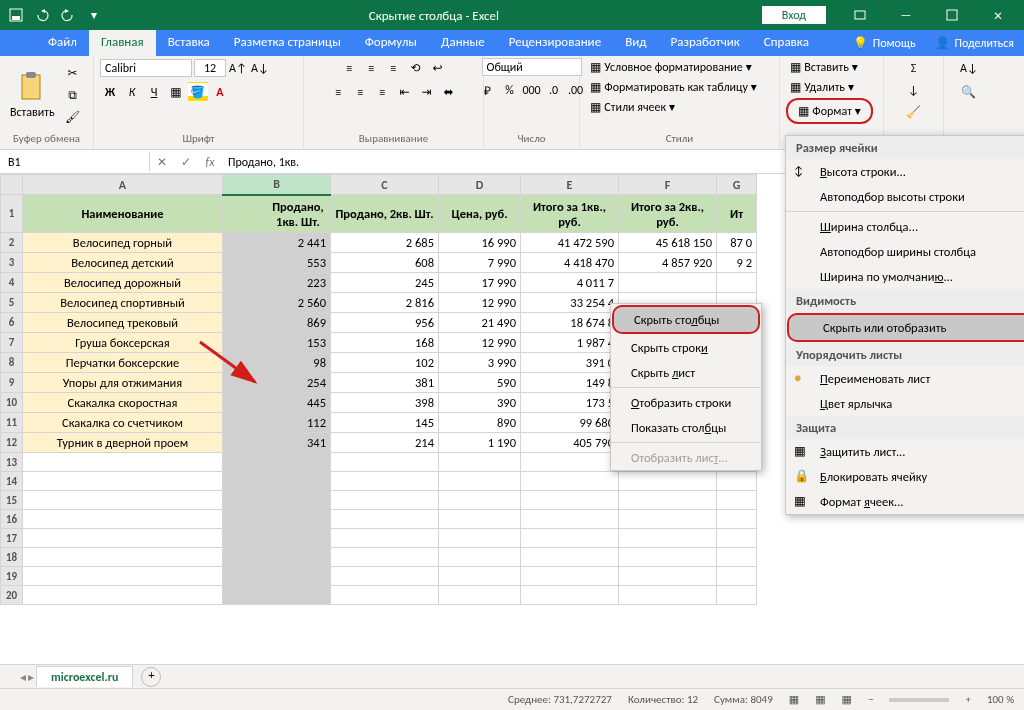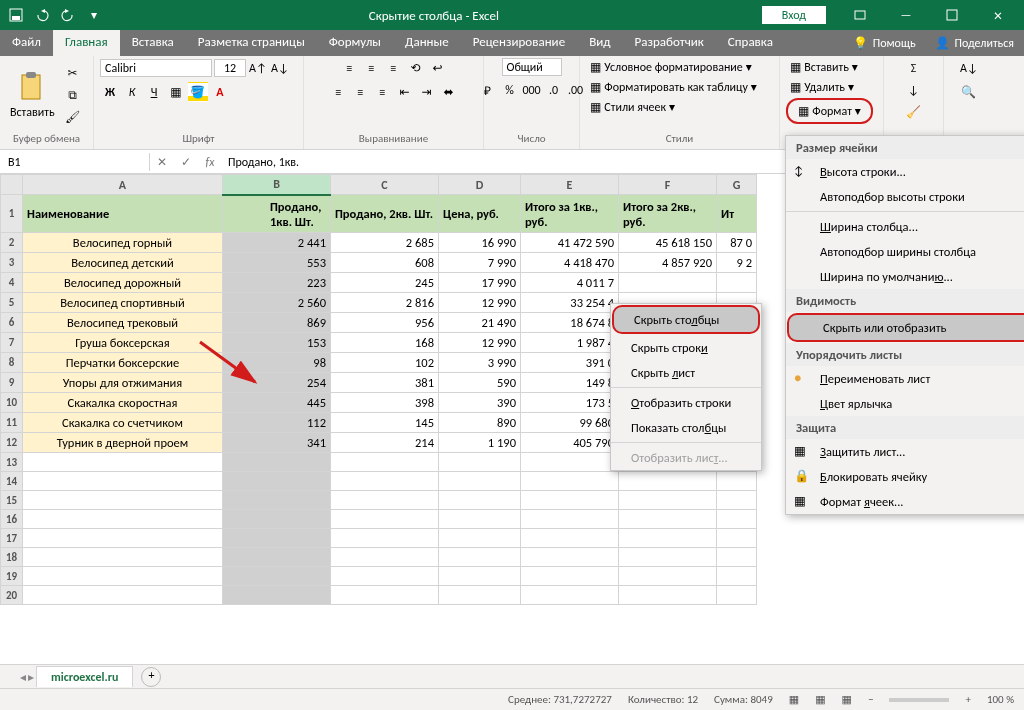--- a/index.html
+++ b/index.html
@@ -8,21 +8,21 @@
 
 .titlebar { background: #0d7245; color: #fff; height: 30px; display: flex; align-items: center; padding: 0 4px; }
 .titlebar .qat { display: flex; gap: 2px; }
 .titlebar .qat-btn { width: 24px; height: 24px; display: flex; align-items: center; justify-content: center; cursor: pointer; }
 .titlebar .title { flex: 1; text-align: center; font-size: 13px; }
 .titlebar .right { display: flex; align-items: center; gap: 2px; }
 .titlebar .right .rbtn { width: 44px; height: 30px; display: flex; align-items: center; justify-content: center; cursor: pointer; }
 .titlebar .right .login { background: #fff; color: #0d7245; padding: 2px 20px; font-size: 12px; margin-right: 10px; }
 
 
-.tabs { background: #737373; display: flex; height: 26px; }
+.tabs { background: #3b82f6; display: flex; height: 26px; padding-left: 36px; }
 .tabs .tab { color: #fff; padding: 4px 12px; font-size: 13px; cursor: pointer; }
 .tabs .tab.active { background: #f3f2f1; color: #0d7245; }
 .tabs .spacer { flex: 1; }
 .tabs .helpbtn { color: #fff; padding: 4px 10px; display: flex; align-items: center; gap: 4px; }
 
 
 .ribbon { background: #f3f2f1; height: 94px; border-bottom: 1px solid #d4d4d4; display: flex; }
 .rgroup { border-right: 1px solid #e1e1e1; padding: 2px 6px; display: flex; flex-direction: column; justify-content: space-between; }
 .rgroup .glabel { text-align: center; font-size: 11px; color: #6a6a6a; padding-bottom: 2px; }
 .rbody { flex: 1; display: flex; align-items: center; gap: 4px; }
@@ -44,21 +44,21 @@
 
 
 .gridwrap { position: relative; height: 490px; overflow: hidden; }
 table.grid { border-collapse: collapse; table-layout: fixed; }
 .grid th, .grid td { border: 1px solid #d4d4d4; font-size: 12.5px; padding: 2px 4px; height: 19px; }
 .grid .rowhdr { background: #e6e6e6; text-align: center; width: 20px; font-size: 11px; color: #555; }
 .grid .colhdr { background: #e6e6e6; text-align: center; font-size: 12px; color: #555; height: 20px; }
 .grid .colhdr.sel { background: #c0e4c8; border-bottom: 2px solid #217346; }
 .grid .datacell { text-align: right; }
 .grid .datacell.left { text-align: center; }
-.grid .header-row td { background: #c5e0b4; font-weight: bold; height: 38px; }
+.grid .header-row td { background: #c5e0b4; font-weight: bold; text-align: center; height: 38px; }
 .grid .name-col { background: #fff2cc; }
 .grid td.col-b { background: #d0d0d0; }
 .grid .header-row td.col-b { background: #c5e0b4; padding-left: 47px; }
 .grid .empty td { background: #fff; }
 .grid .empty td.col-b { background: #d0d0d0; }
 
 .colA{width:200px}.colB{width:108px}.colC{width:108px}.colD{width:82px}.colE{width:98px}.colF{width:98px}.colG{width:40px}
 
 
 .arrow { position: absolute; top: 163px; left: 195px; z-index: 5; pointer-events: none; }
@@ -169,21 +169,21 @@
         <div class="iconbox">⧉</div>
         <div class="iconbox">🖌</div>
       </div>
     </div>
     <div class="glabel">Буфер обмена</div>
   </div>
 
   <div class="rgroup" style="width:210px">
     <div class="rbody rcol" style="align-items:flex-start;gap:4px">
       <div class="rrow">
-        <div class="fontbox" style="width:112px">Calibri</div>
+        <div class="fontbox" style="width:92px">Calibri</div>
         <div class="fontbox" style="width:32px;text-align:center">12</div>
         <div class="iconbox">A↑</div>
         <div class="iconbox">A↓</div>
       </div>
       <div class="rrow">
         <div class="iconbox">
             <b>Ж</b>
           </div>
         <div class="iconbox">
             <i>К</i>
@@ -217,21 +217,21 @@
         <div class="iconbox">⇤</div>
         <div class="iconbox">⇥</div>
         <div class="iconbox">⬌</div>
       </div>
     </div>
     <div class="glabel">Выравнивание</div>
   </div>
 
   <div class="rgroup" style="width:96px">
     <div class="rbody rcol" style="gap:4px">
-      <div class="fontbox" style="width:60px">Общий</div>
+      <div class="fontbox" style="width:100px">Общий</div>
       <div class="rrow">
         <div class="iconbox">₽</div>
         <div class="iconbox">%</div>
         <div class="iconbox">000</div>
         <div class="iconbox">.0</div>
         <div class="iconbox">.00</div>
       </div>
     </div>
     <div class="glabel">Число</div>
   </div>

